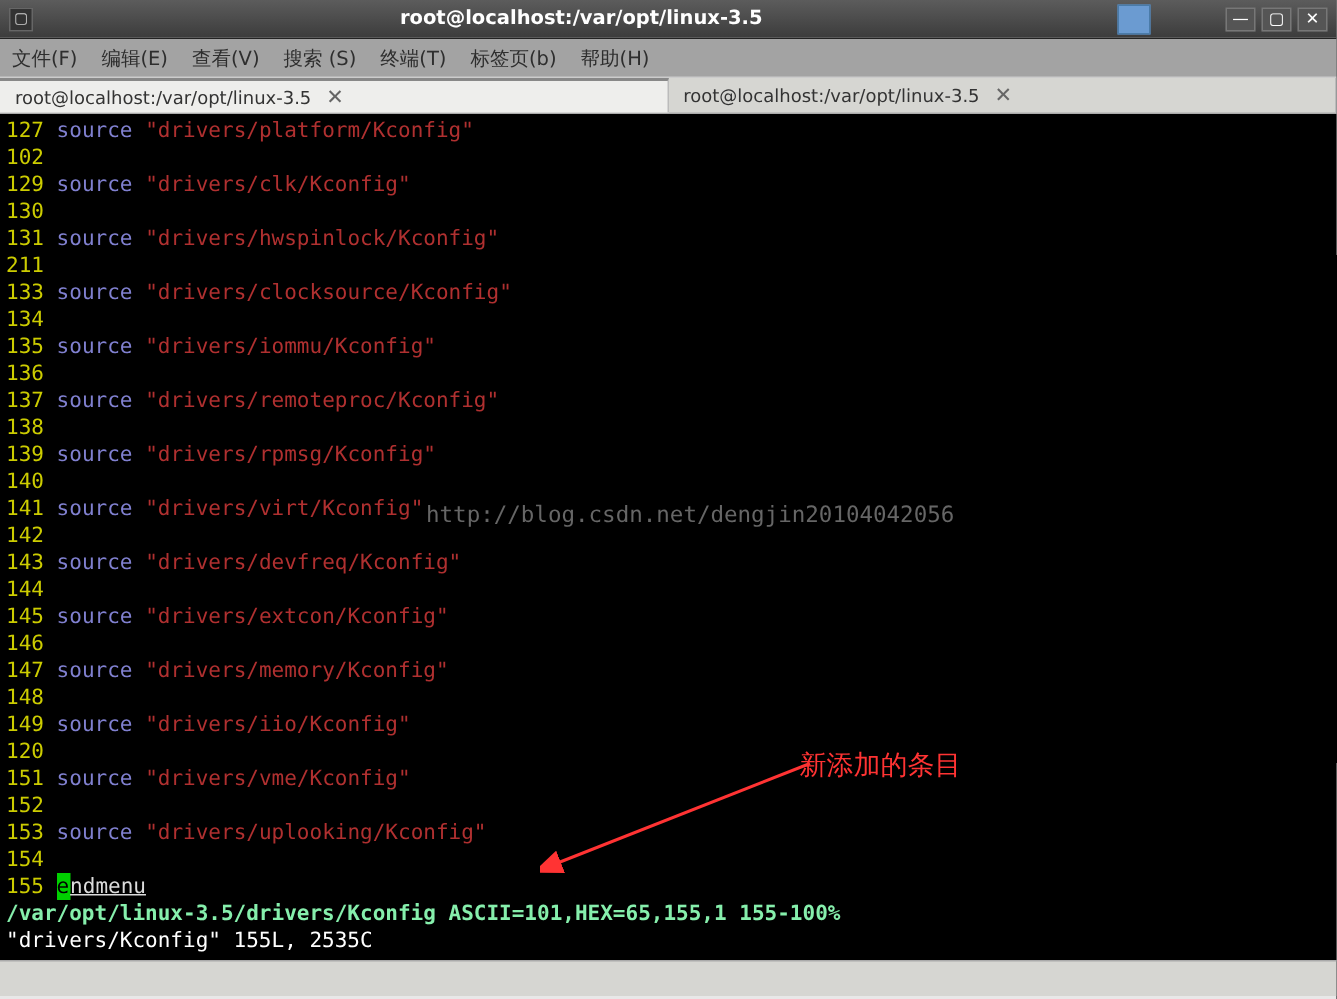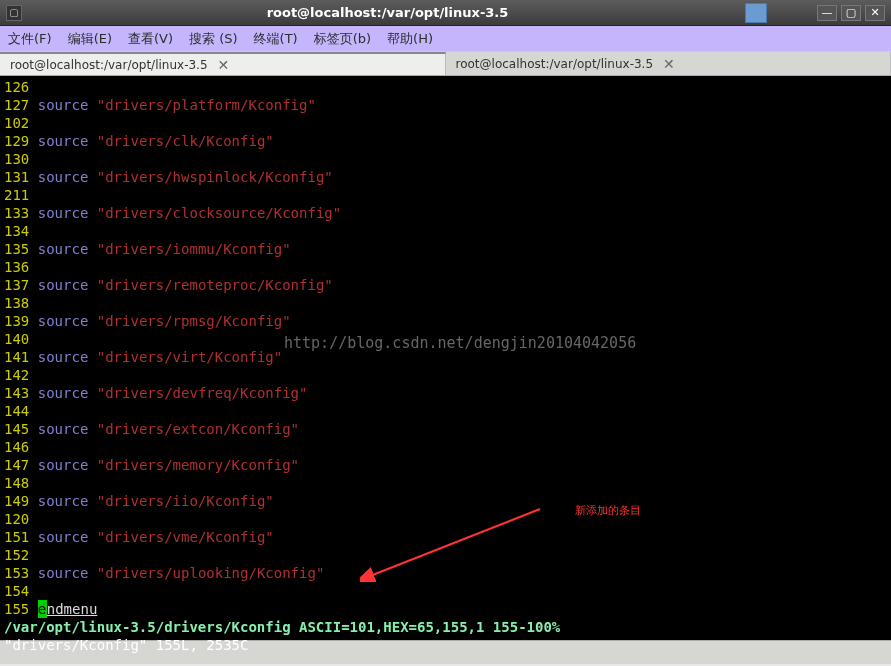--- a/index.html
+++ b/index.html
@@ -39,21 +39,21 @@
   font-size: 11px; color: #fff;
   cursor: pointer;
 }
 .tray-icon {
   width: 22px; height: 20px;
   background: #6b9bd1;
   border: 1px solid #4a7ba8;
   margin-right: 50px;
 }
 .menubar {
-  background: #c4b5fd;
+  background: #a3a3a3;
   height: 26px;
   display: flex;
   align-items: center;
   padding: 0 8px;
   gap: 16px;
   font-size: 13px;
   color: #2e2e2e;
   border-bottom: 1px solid #ccc;
 }
 .menubar-item { cursor: pointer; }
@@ -110,21 +110,21 @@
   top: 258px;
   color: #666;
   font-family: "DejaVu Sans Mono", monospace;
   font-size: 15px;
   pointer-events: none;
   margin-left: 32px;
 }
 .annotation {
   position: absolute;
   color: #ff3333;
-  font-size: 11px;
+  font-size: 18px;
   font-family: "SimSun", sans-serif;
   right: 250px;
   top: 425px;
   pointer-events: none;
 }
 .arrow-svg {
   position: absolute;
   left: 360px;
   top: 425px;
   pointer-events: none;
@@ -165,21 +165,20 @@
     <span class="tab-close">✕</span>
   </div>
   <div class="tab" style="flex:1">
     <span>root@localhost:/var/opt/linux-3.5</span>
     <span class="tab-close">✕</span>
   </div>
 </div>
 
 <div class="terminal">
   <div id="editor-lines">
-      <div class="ln"><span class="num">126</span></div>
       <div class="ln"><span class="num">127</span> <span class="kw">source</span> <span class="str">"drivers/platform/Kconfig"</span></div>
       <div class="ln"><span class="num">102</span></div>
       <div class="ln"><span class="num">129</span> <span class="kw">source</span> <span class="str">"drivers/clk/Kconfig"</span></div>
       <div class="ln"><span class="num">130</span></div>
       <div class="ln"><span class="num">131</span> <span class="kw">source</span> <span class="str">"drivers/hwspinlock/Kconfig"</span></div>
       <div class="ln"><span class="num">211</span></div>
       <div class="ln"><span class="num">133</span> <span class="kw">source</span> <span class="str">"drivers/clocksource/Kconfig"</span></div>
       <div class="ln"><span class="num">134</span></div>
       <div class="ln"><span class="num">135</span> <span class="kw">source</span> <span class="str">"drivers/iommu/Kconfig"</span></div>
       <div class="ln"><span class="num">136</span></div>

